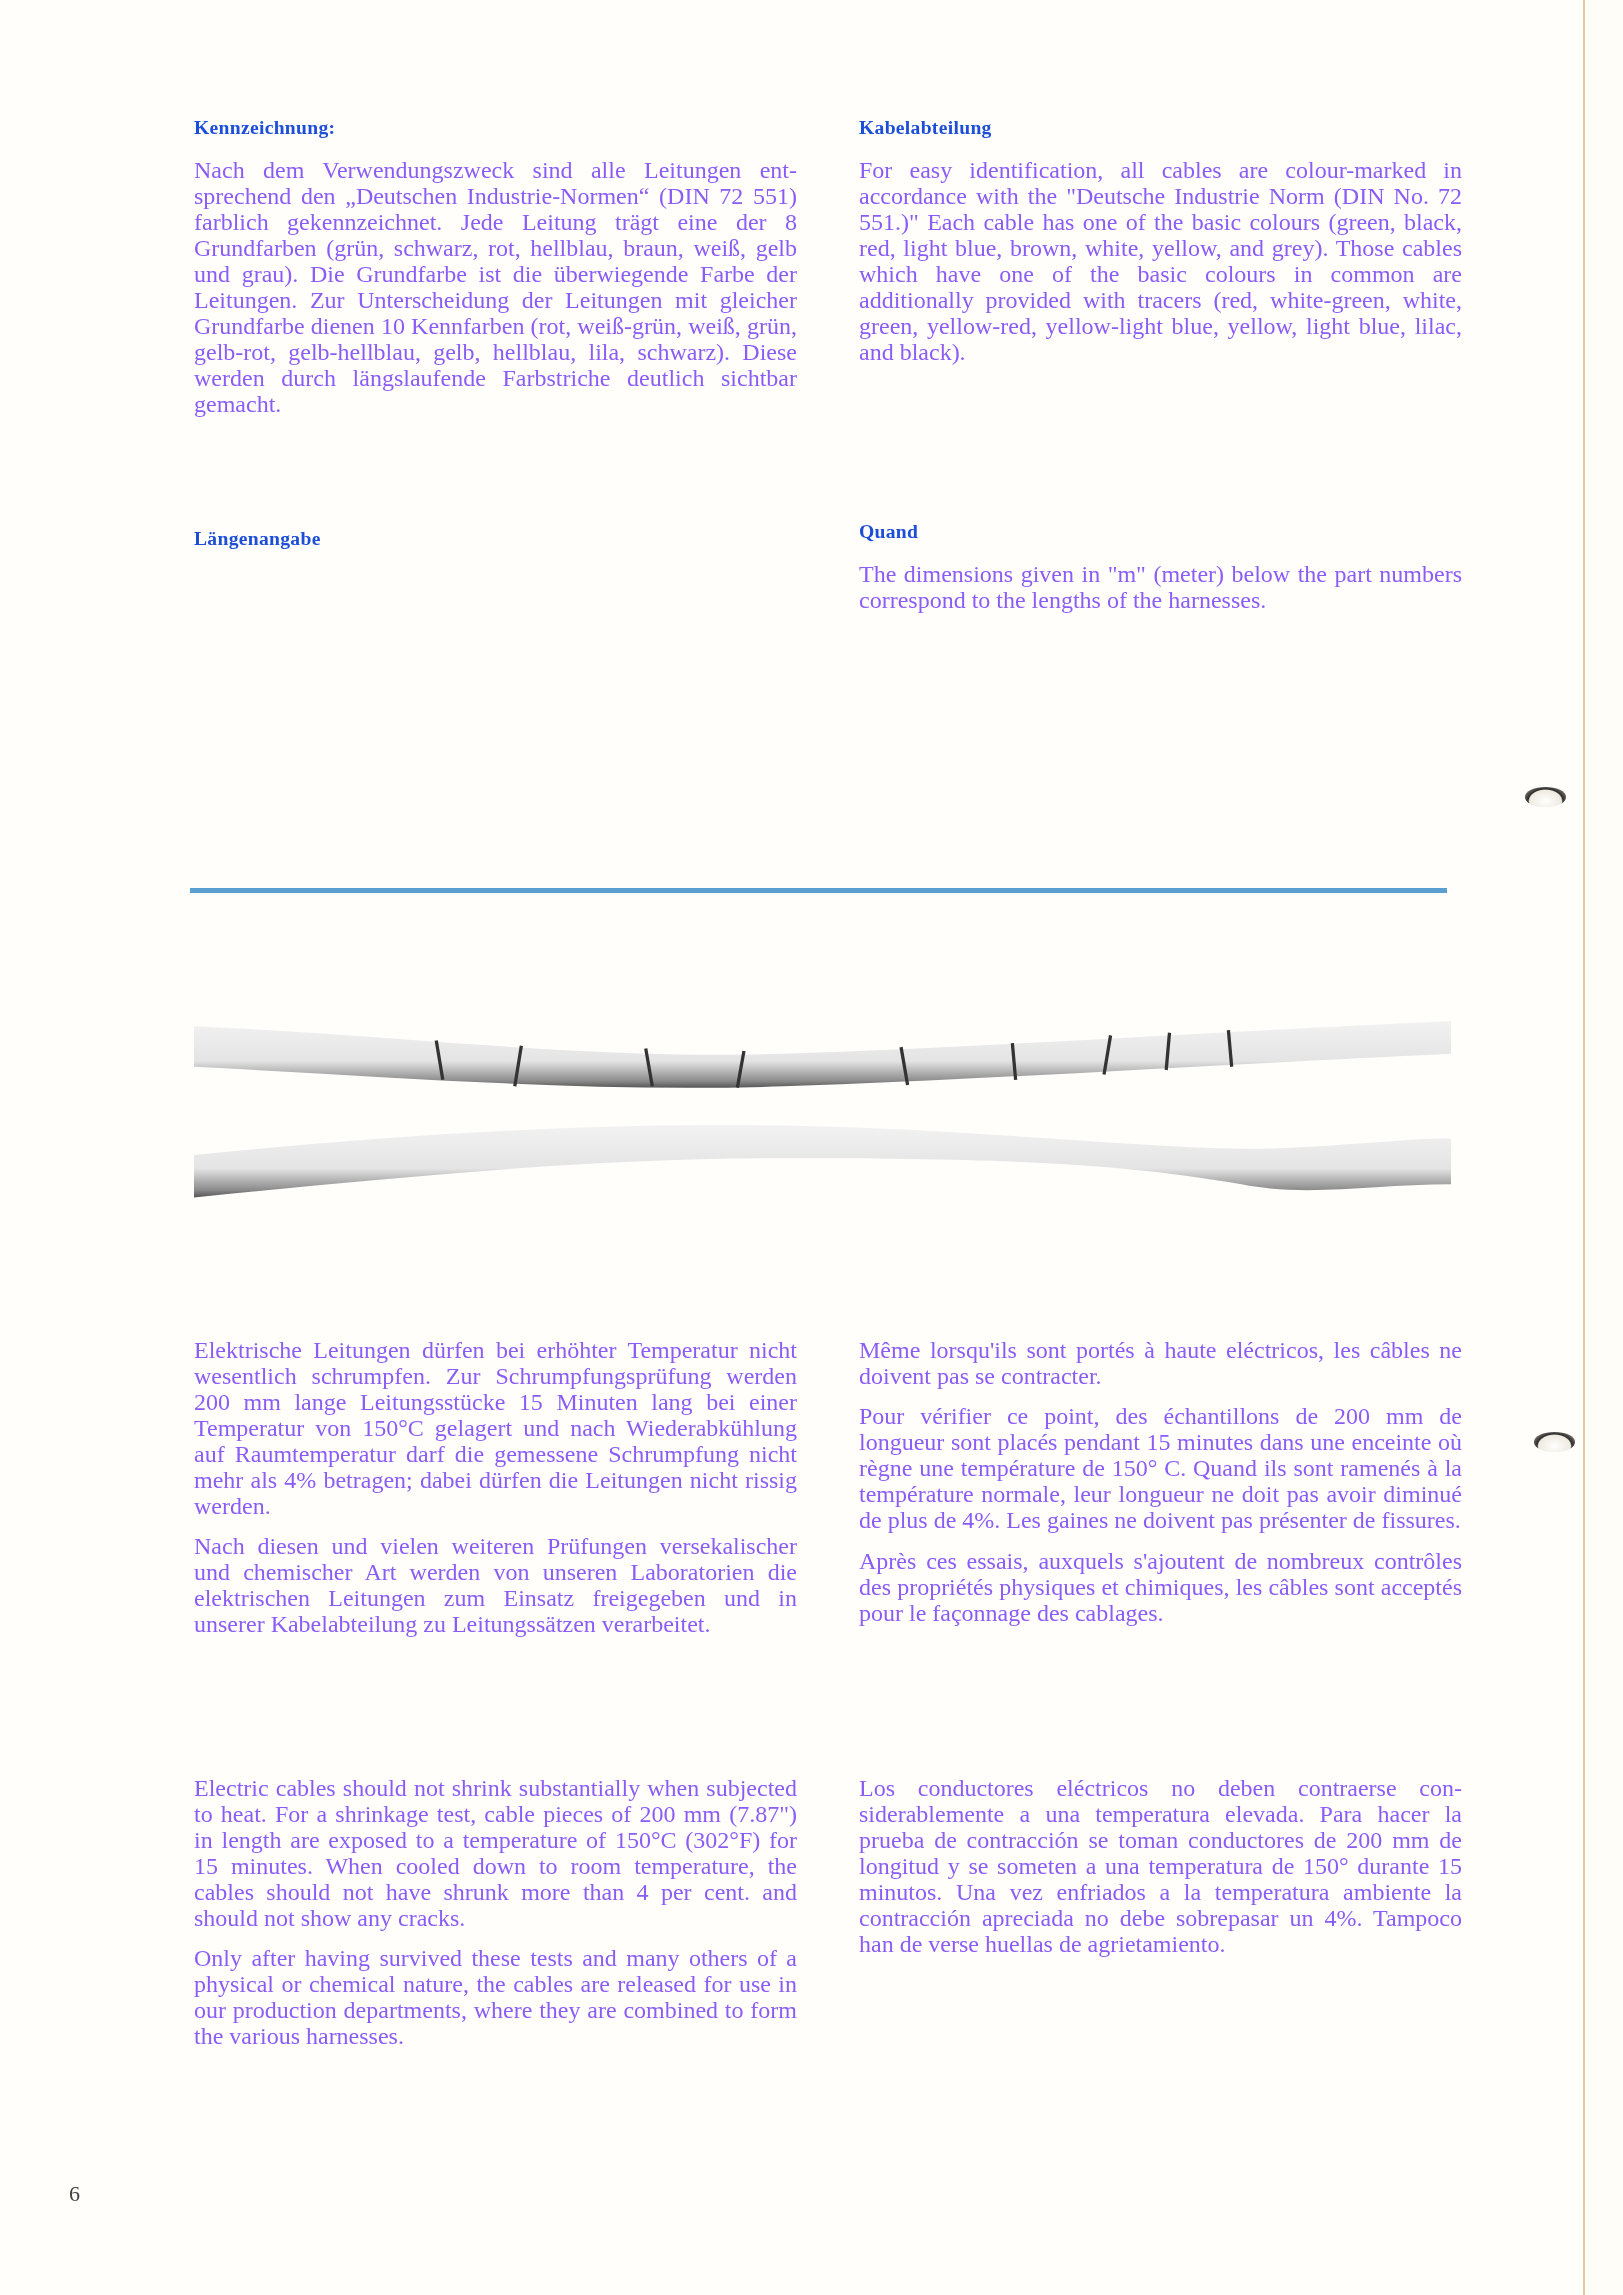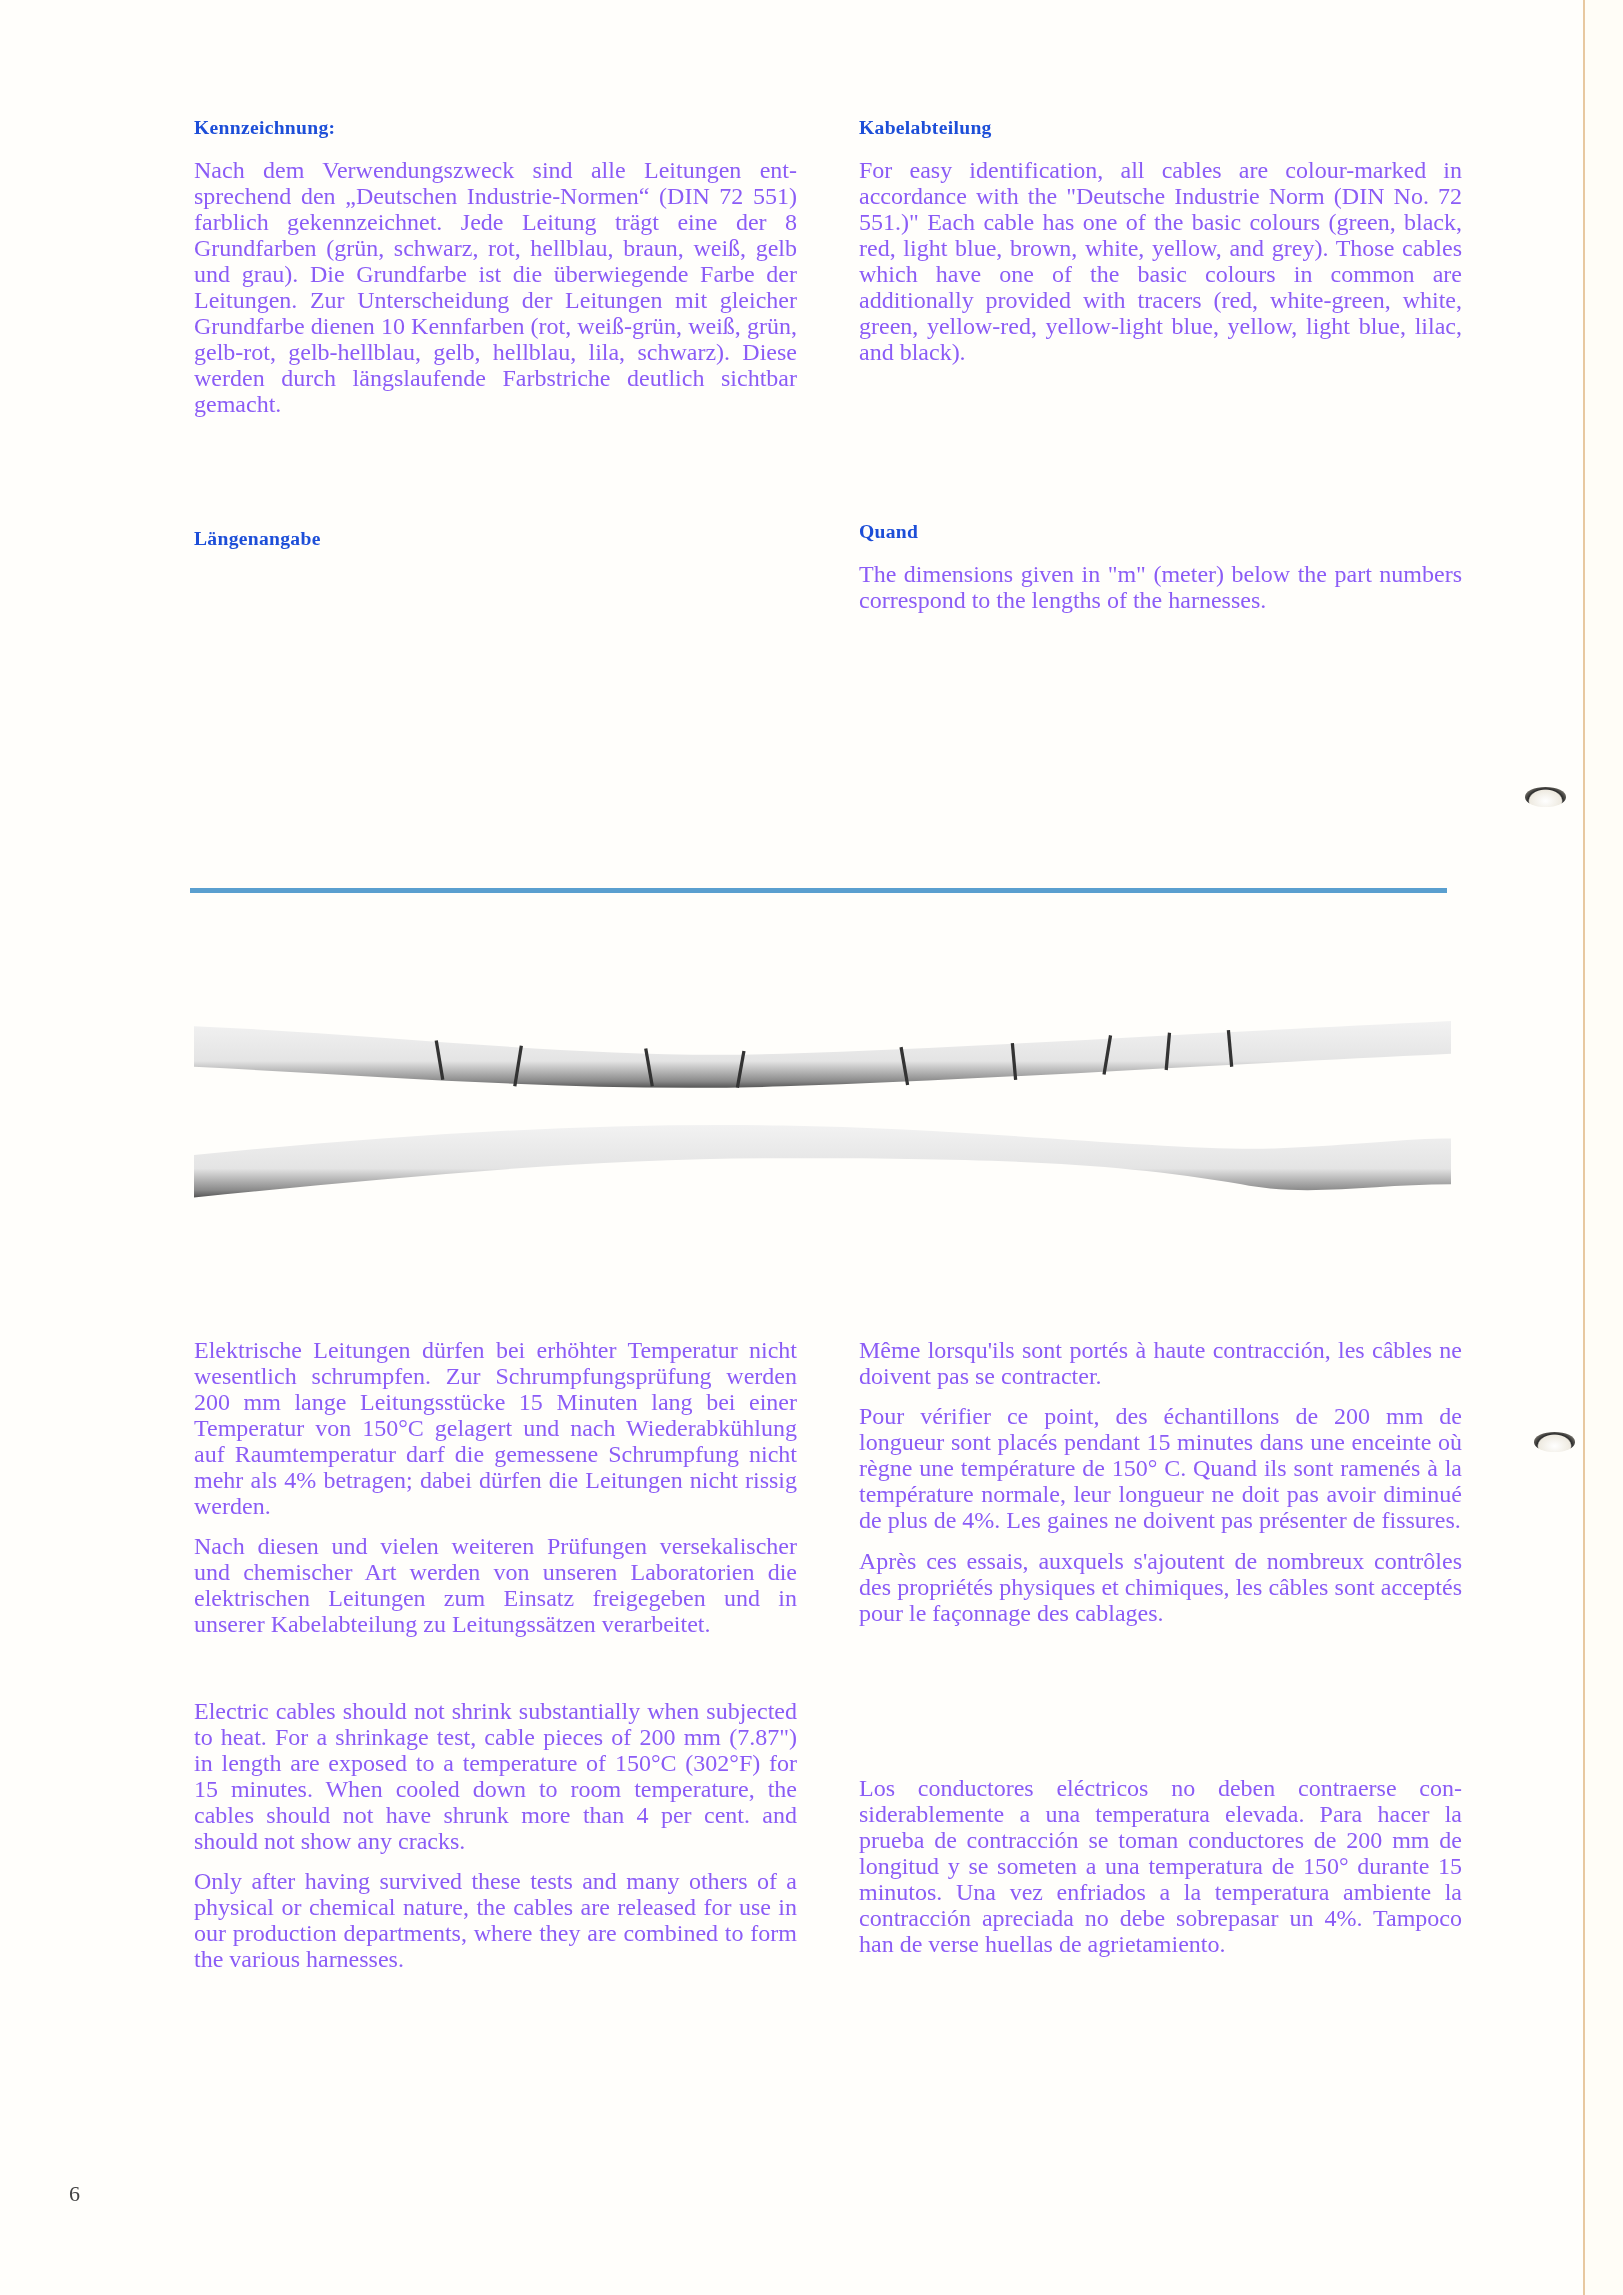--- a/index.html
+++ b/index.html
@@ -92,26 +92,26 @@
     <path d="M0,205 C300,175 600,155 900,160 C1200,165 1500,200 1650,195 C1780,190 1850,180 1920,180 L1920,250 C1800,250 1700,270 1600,250 C1400,215 1200,210 900,210 C600,210 300,240 0,270 Z" fill="url(#cg)"></path>
   </g>
 </svg>
 
 <div class="col left" style="top:1337px;">
   <p>Elektrische Leitungen dürfen bei erhöhter Temperatur nicht wesentlich schrumpfen. Zur Schrumpfungs­prüfung werden 200 mm lange Leitungsstücke 15 Minu­ten lang bei einer Temperatur von 150°C gelagert und nach Wiederabkühlung auf Raumtemperatur darf die gemessene Schrumpfung nicht mehr als 4% be­tragen; dabei dürfen die Leitungen nicht rissig werden.</p>
   <p>Nach diesen und vielen weiteren Prüfungen verse­kalischer und chemischer Art werden von unseren Laboratorien die elektrischen Leitungen zum Einsatz freigegeben und in unserer Kabelabteilung zu Leitungssätzen verarbeitet.</p>
 </div>
 
 <div class="col right" style="top:1337px;">
-  <p>Même lorsqu'ils sont portés à haute contracción, les câbles ne doivent pas se contracter.</p>
+  <p>Même lorsqu'ils sont portés à haute eléctricos, les câbles ne doivent pas se contracter.</p>
   <p>Pour vérifier ce point, des échantillons de 200 mm de longueur sont placés pendant 15 minutes dans une enceinte où règne une température de 150° C. Quand ils sont ramenés à la température normale, leur lon­gueur ne doit pas avoir diminué de plus de 4%. Les gaines ne doivent pas présenter de fissures.</p>
   <p>Après ces essais, auxquels s'ajoutent de nombreux contrôles des propriétés physiques et chimiques, les câbles sont acceptés pour le façonnage des cablages.</p>
 </div>
 
-<div class="col left" style="top:1698px;">
+<div class="col left" style="top:1775px;">
   <p>Electric cables should not shrink substantially when subjected to heat. For a shrinkage test, cable pieces of 200 mm (7.87") in length are exposed to a tempe­rature of 150°C (302°F) for 15 minutes. When cooled down to room temperature, the cables should not have shrunk more than 4 per cent. and should not show any cracks.</p>
   <p>Only after having survived these tests and many others of a physical or chemical nature, the cables are released for use in our production departments, where they are combined to form the various harnesses.</p>
 </div>
 
 <div class="col right" style="top:1775px;">
   <p>Los conductores eléctricos no deben contraerse con­siderablemente a una temperatura elevada. Para hacer la prueba de contracción se toman conductores de 200 mm de longitud y se someten a una temperatura de 150° durante 15 minutos. Una vez enfriados a la temperatura ambiente la contracción apreciada no debe sobrepasar un 4%. Tampoco han de verse huellas de agrietamiento.</p>
 </div>
 
 <div class="page-number">6</div>
 

